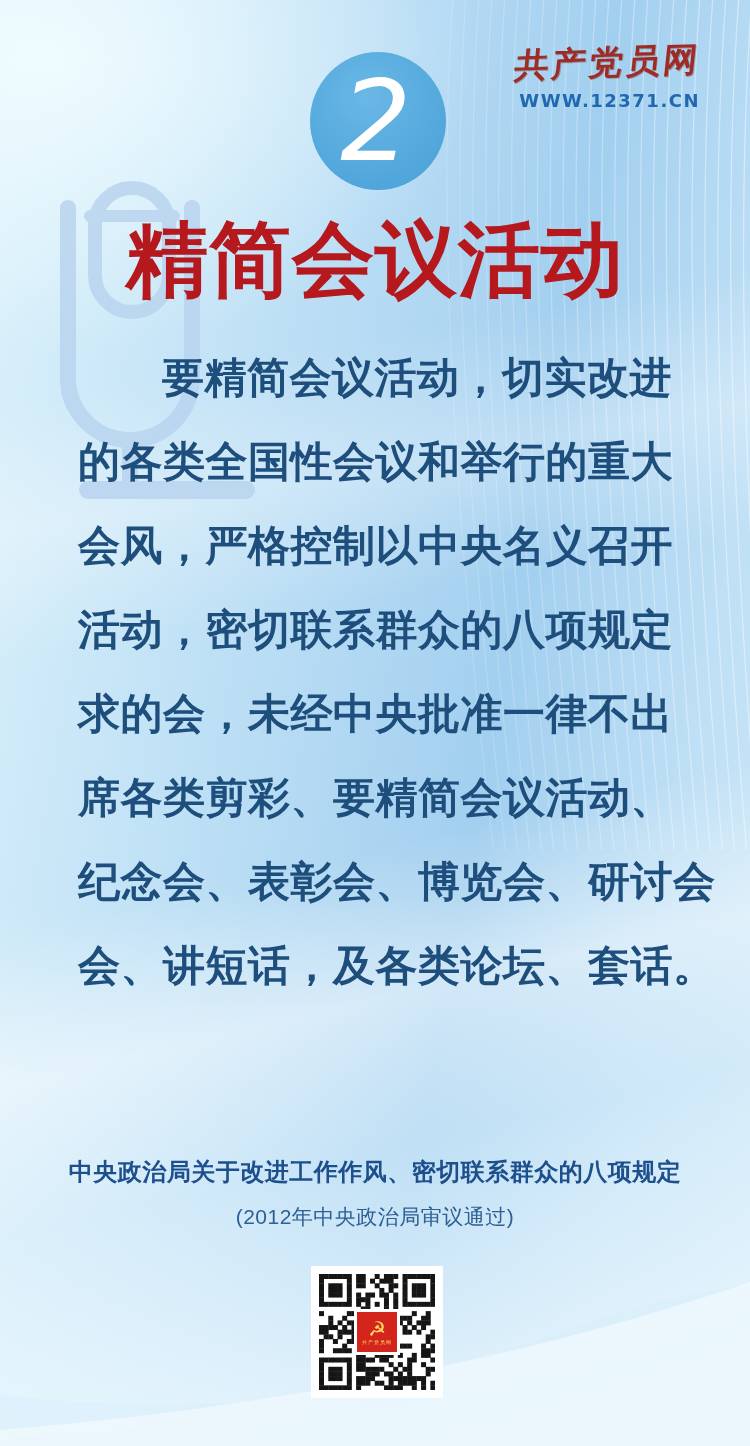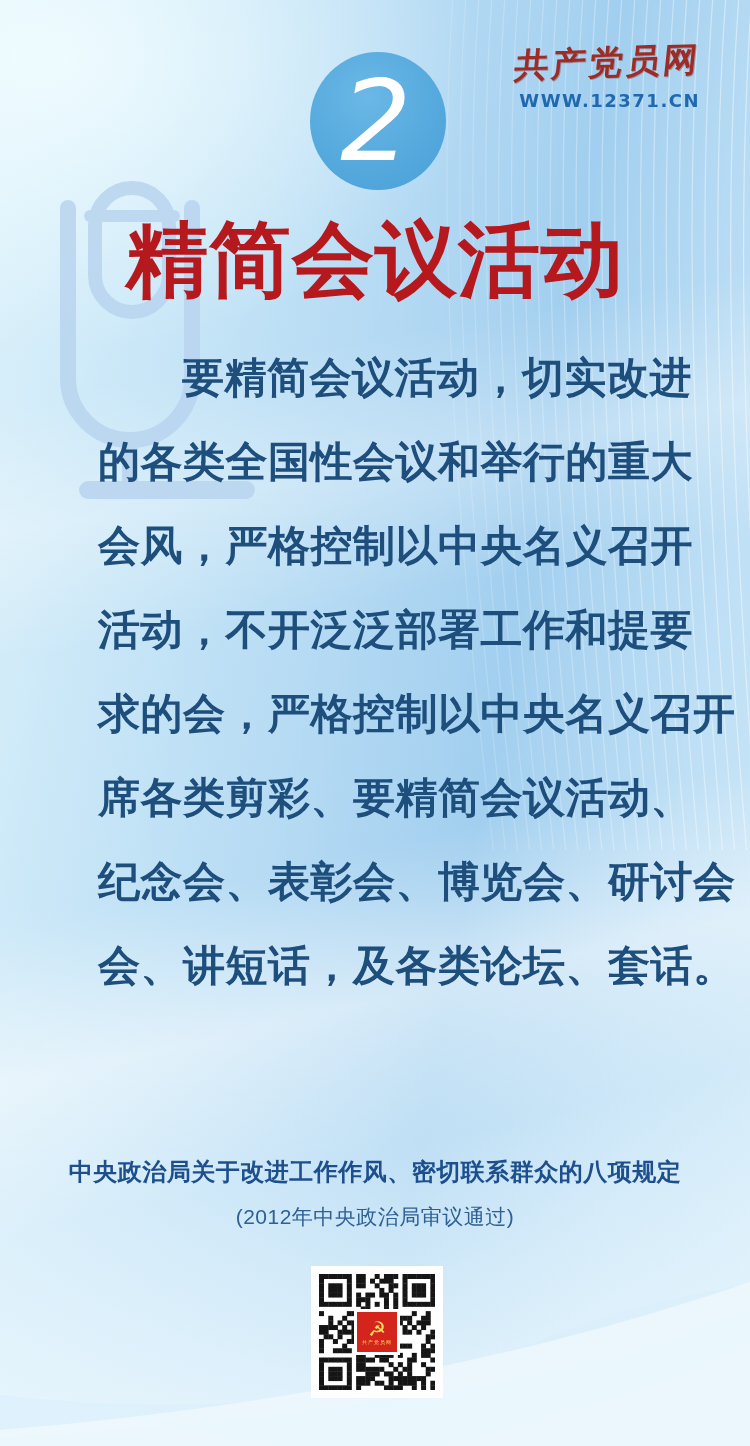--- a/index.html
+++ b/index.html
@@ -58,21 +58,21 @@
     white-space:nowrap;
     font-family:Liberation Mono, monospace;
   }
 
   
   .body{
     position:absolute; top:336px; left:78px; width:620px;
     font-size:42px; font-weight:bold; color:#1d4e7c;
     line-height:84px; letter-spacing:0.5px;
   }
-  .body .line{white-space:nowrap;margin-left:20px;}
+  .body .line{white-space:nowrap;}
   .body .line.indent{text-indent:2em;}
 
   
   .footer-title{
     position:absolute; top:1156px; left:0; width:100%; text-align:center;
     font-family:"Liberation Serif",serif; font-size:24px; font-weight:bold;
     color:#1e4f8d; letter-spacing:0.5px; white-space:nowrap;
   }
   .footer-sub{
     position:absolute; top:1203px; left:0; width:100%; text-align:center;
@@ -155,22 +155,22 @@
       <line x1="32" y1="322" x2="190" y2="322" stroke-width="18"></line>
     </g>
   </svg>
 
   <div class="title">精简会议活动</div>
 
   <div class="body">
     <div class="line indent">要精简会议活动，切实改进</div>
     <div class="line">的各类全国性会议和举行的重大</div>
     <div class="line">会风，严格控制以中央名义召开</div>
-    <div class="line">活动，不开泛泛部署工作和提要</div>
-    <div class="line">求的会，严格控制以中央名义召开</div>
+    <div class="line">活动，密切联系群众的八项规定</div>
+    <div class="line">求的会，未经中央批准一律不出</div>
     <div class="line">席各类剪彩、要精简会议活动、</div>
     <div class="line">纪念会、表彰会、博览会、研讨会</div>
     <div class="line">会、讲短话，及各类论坛、套话。</div>
   </div>
 
   <div class="footer-title">中央政治局关于改进工作作风、密切联系群众的八项规定</div>
   <div class="footer-sub">(2012年中央政治局审议通过)</div>
 
   <div class="qr">
     <svg id="qrsvg" width="116" height="116" viewBox="0 0 116 116">

